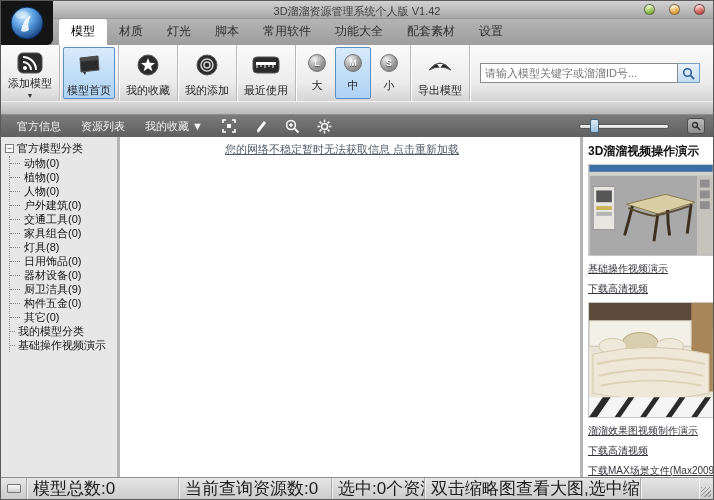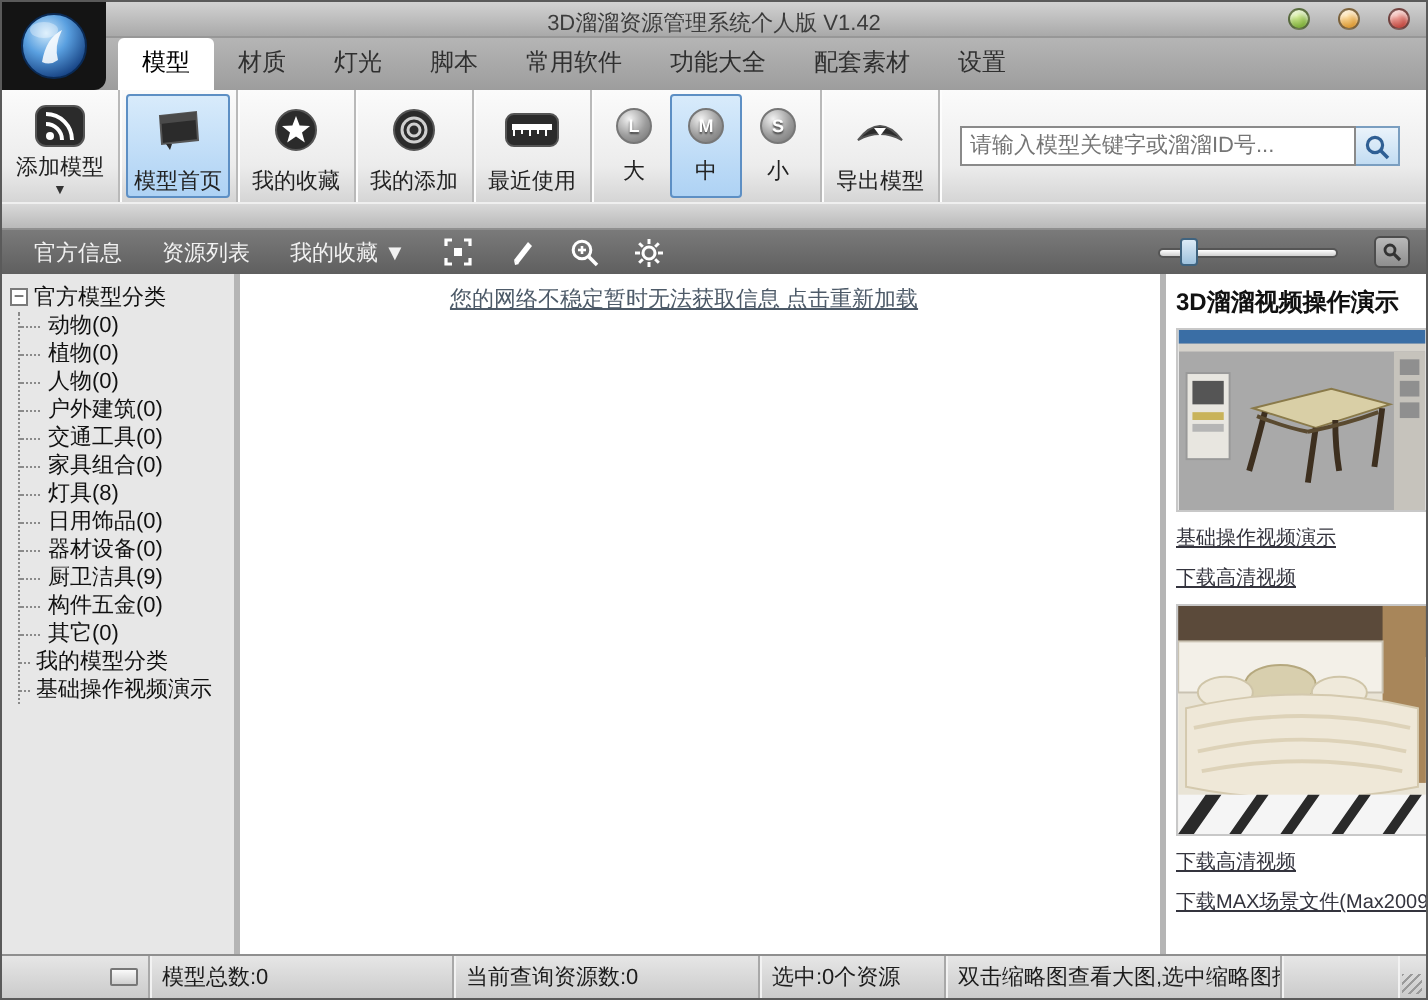--- a/index.html
+++ b/index.html
@@ -88,21 +88,21 @@
     color:#4d5a68; text-decoration:underline; cursor:pointer; }
 
   .side-panel { width:133px; background:#fff; border-left:3px solid #b5b5b5; padding:4px 4px 0 5px; overflow:hidden; }
   .sp-title { font-size:12px; font-weight:bold; color:#111; margin:2px 0 4px 0; white-space:nowrap; }
   .sp-link { font-size:10px; color:#34343e; text-decoration:underline; margin:6px 0; white-space:nowrap; cursor:pointer; }
   .thumb { display:block; border:1px solid #c8c8c8; }
 
   
   .statusbar { position:absolute; bottom:0; left:0; right:0; height:22px;
     background:linear-gradient(#e6e6e6,#cbcbcb); border-top:1px solid #8f8f8f;
-    display:flex; align-items:center; font-size:11px; color:#1c1c1c;padding-left:48px; }
+    display:flex; align-items:center; font-size:17px; color:#1c1c1c; }
   .sseg { height:100%; display:flex; align-items:center; padding:0 6px; border-right:1px solid #a8a8a8;
     box-shadow:1px 0 0 #f2f2f2; white-space:nowrap; overflow:hidden; }
   .sseg.icon-seg { width:26px; justify-content:center; padding:0; }
   .sseg.w1 { width:152px; } .sseg.w2 { width:153px; } .sseg.w3 { width:93px; }
   .sseg.hint-seg { flex:1; }
   .sseg.empty-seg { width:58px; border-right:none; }
   .grip { width:14px; height:100%; position:relative; }
   .grip::after { content:""; position:absolute; right:2px; bottom:2px; width:10px; height:10px;
     background:repeating-linear-gradient(135deg,#9a9a9a 0 1px,transparent 1px 3px); }
   .statusicon { width:14px; height:9px; border:1px solid #777; background:linear-gradient(#fafafa,#cfcfcf); border-radius:1px; }
@@ -363,20 +363,21 @@
         <rect x="0" y="18" width="104" height="26" fill="#f3f0e8" stroke="#c9c2b2"></rect>
         <ellipse cx="52" cy="40" rx="18" ry="10" fill="#d8cfae" stroke="#b5a87e"></ellipse>
         <ellipse cx="24" cy="44" rx="14" ry="8" fill="#efe9da" stroke="#cfc5a8"></ellipse>
         <ellipse cx="82" cy="44" rx="14" ry="8" fill="#efe9da" stroke="#cfc5a8"></ellipse>
         <path d="M4 52 Q63 38 122 52 L122 92 Q63 104 4 92 Z" fill="#efe8d8" stroke="#d4c9ae"></path>
         <path d="M8 62 Q63 50 118 62 M10 74 Q63 62 116 74 M12 84 Q63 74 114 84" stroke="#ddd2b8" stroke-width="2" fill="none"></path>
         <rect x="0" y="96" width="126" height="20" fill="#f5f5f5"></rect>
         <path d="M0 116 L14 96 L22 96 L8 116 Z M26 116 L40 96 L46 96 L32 116 Z M52 116 L66 96 L72 96 L58 116 Z M78 116 L92 96 L98 96 L84 116 Z M104 116 L118 96 L124 96 L110 116 Z" fill="#2a2a2a"></path>
       </svg>
 
+      <div class="sp-link">溜溜效果图视频制作演示</div>
       <div class="sp-link">下载高清视频</div>
       <div class="sp-link">下载MAX场景文件(Max2009)</div>
     </div>
   </div>
 
   <div class="statusbar">
     <div class="sseg icon-seg">
       <div class="statusicon"></div>
     </div>
     <div class="sseg w1">模型总数:0</div>

